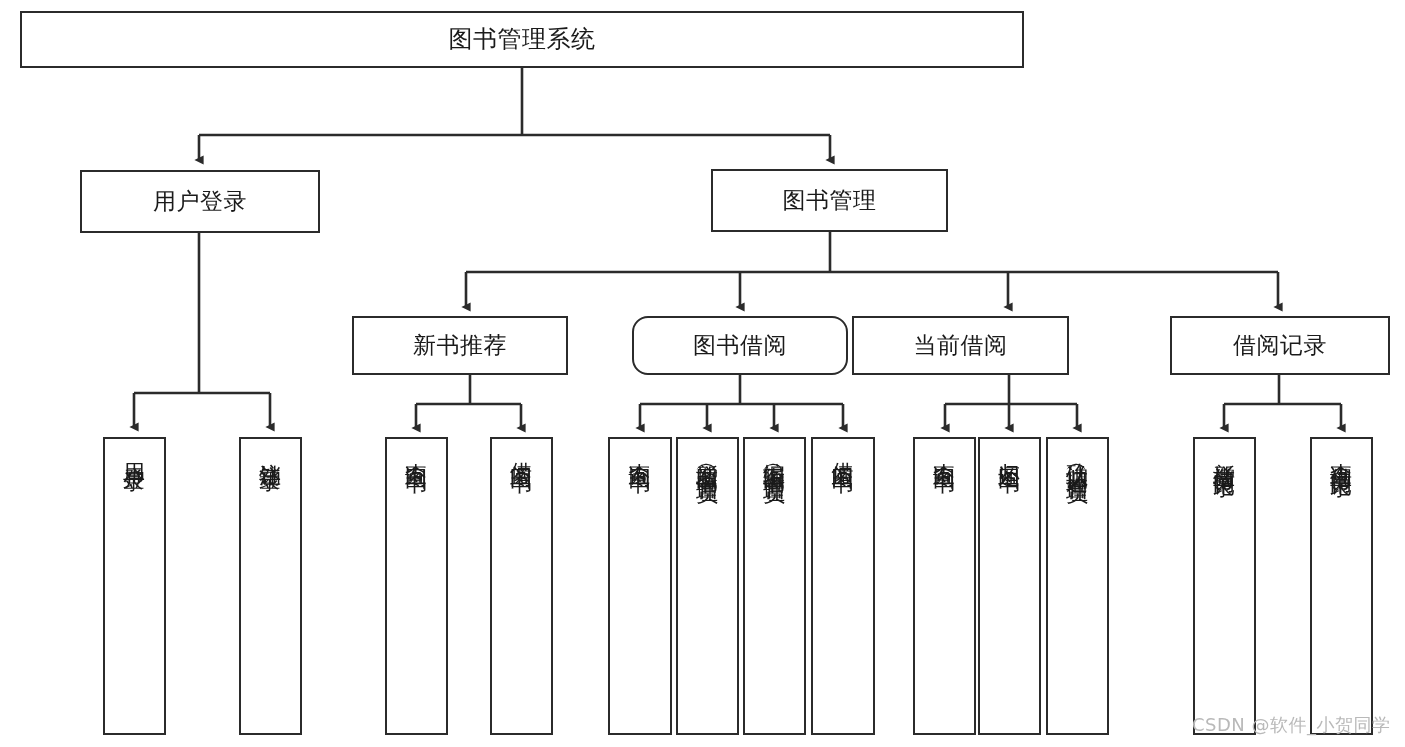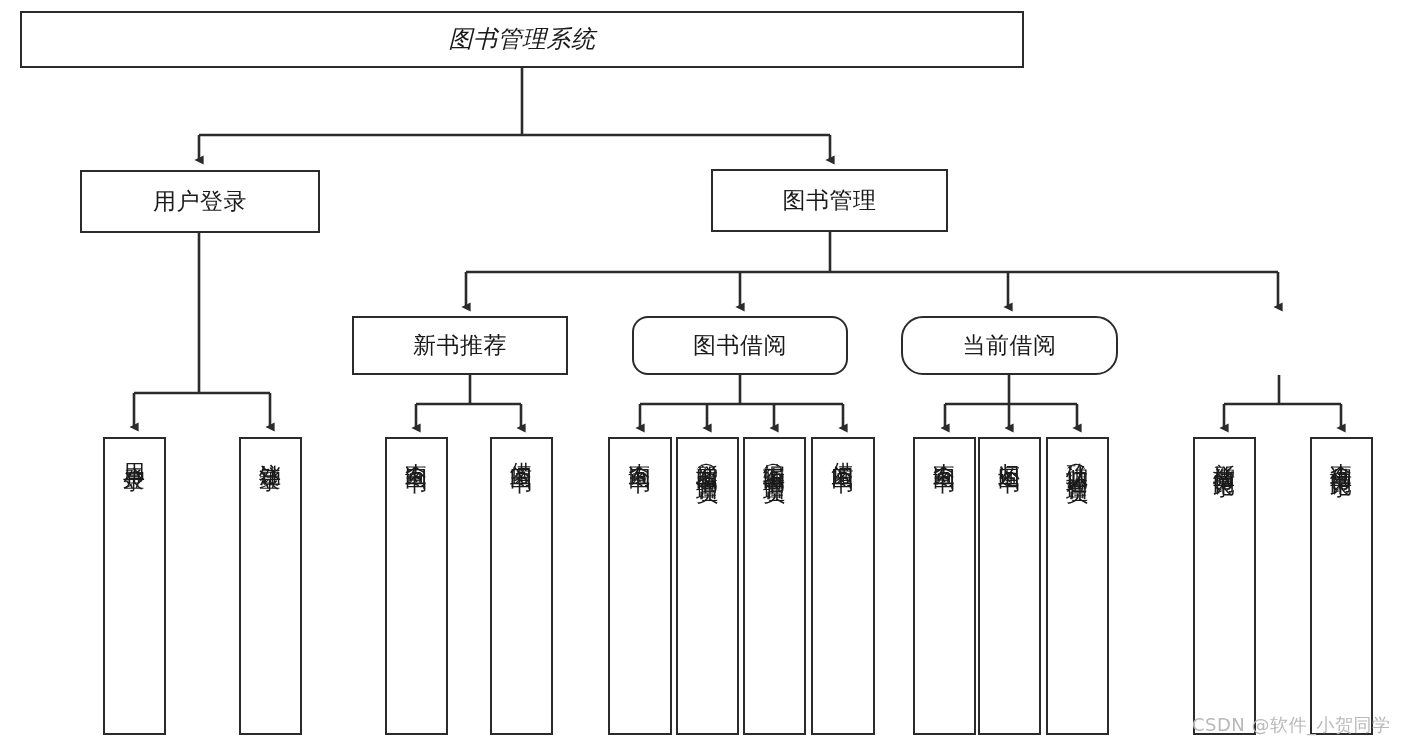--- a/index.html
+++ b/index.html
@@ -121,44 +121,47 @@
       <path d="M1009,404 L1009,428" marker-end="url(#arrow)"></path>
       <path d="M1077,404 L1077,428" marker-end="url(#arrow)"></path>
 
       <path d="M1279,375 L1279,404"></path>
       <path d="M1224,404 L1341,404"></path>
       <path d="M1224,404 L1224,428" marker-end="url(#arrow)"></path>
       <path d="M1341,404 L1341,428" marker-end="url(#arrow)"></path>
     </g>
   </svg>
 
-  <div class="node horiz root" style="left:20px; top:11px; width:1004px; height:57px;font-style:italic;">
+  <div class="node horiz root" style="left:20px; top:11px; width:1004px; height:57px;">
     <span class="node-label">图书管理系统</span>
   </div>
 
   <div class="node horiz" style="left:80px; top:170px; width:240px; height:63px;">
     <span class="node-label">用户登录</span>
   </div>
 
   <div class="node horiz" style="left:711px; top:169px; width:237px; height:63px;">
     <span class="node-label">图书管理</span>
   </div>
 
   <div class="node horiz" style="left:352px; top:316px; width:216px; height:59px;">
     <span class="node-label">新书推荐</span>
   </div>
 
   <div class="node horiz" style="left:632px; top:316px; width:216px; height:59px;border-radius:16px;">
     <span class="node-label">图书借阅</span>
   </div>
 
-  <div class="node horiz" style="left:901px; top:316px; width:217px; height:59px;border-radius:22px;">
+  <div class="node horiz" style="left:852px; top:316px; width:217px; height:59px;">
     <span class="node-label">当前借阅</span>
   </div>
 
+  <div class="node horiz" style="left:1170px; top:316px; width:220px; height:59px;">
+    <span class="node-label">借阅记录</span>
+  </div>
 
   <div class="node leaf" style="left:103px; top:437px; width:63px; height:298px;">
     <span class="node-label">用户登录</span>
   </div>
 
   <div class="node leaf" style="left:239px; top:437px; width:63px; height:298px;">
     <span class="node-label">注销登录</span>
   </div>
 
   <div class="node leaf" style="left:385px; top:437px; width:63px; height:298px;">

